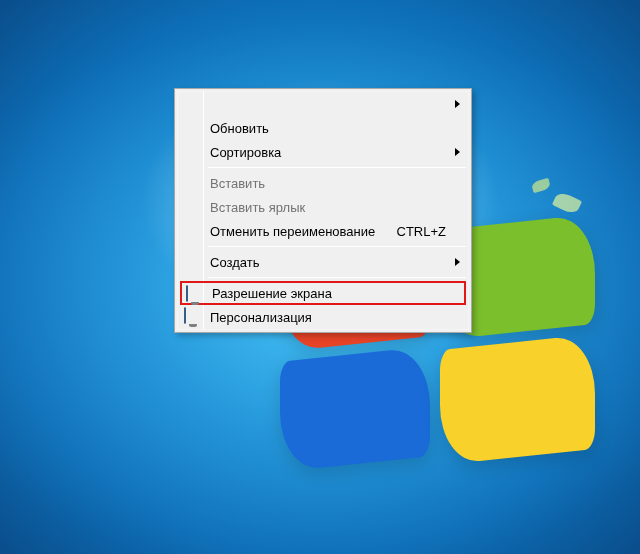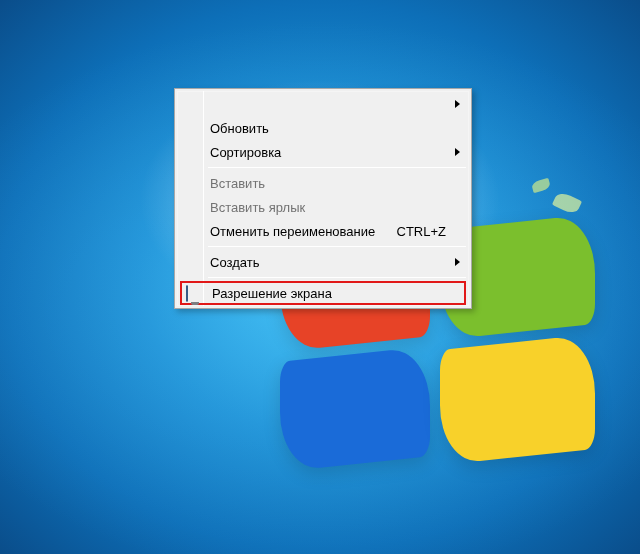--- a/index.html
+++ b/index.html
@@ -163,15 +163,19 @@
     </div>
 
     <div class="sep"></div>
 
     <div class="highlight-box">
       <span class="icon-slot"><span class="icon-monitor"></span></span>
       <span class="label">Разрешение экрана</span>
     </div>
 
 
+    <div class="item">
+      <span class="icon-slot"><span class="icon-monitor"></span></span>
+      <span class="label">Персонализация</span>
+    </div>
 
   </div>
 </div>
 
 </body></html>

